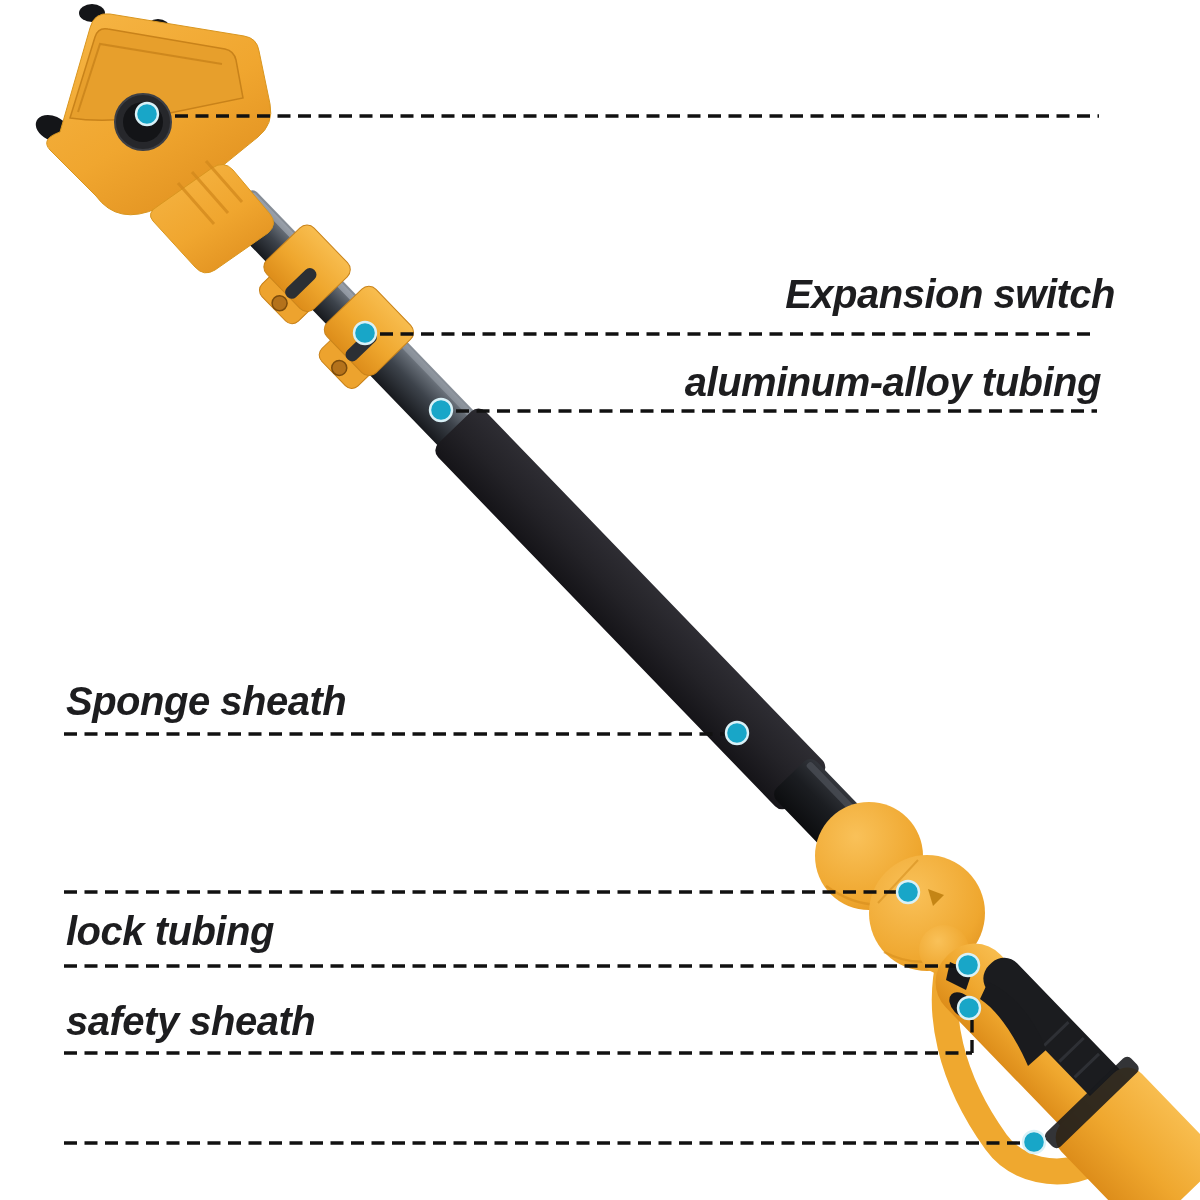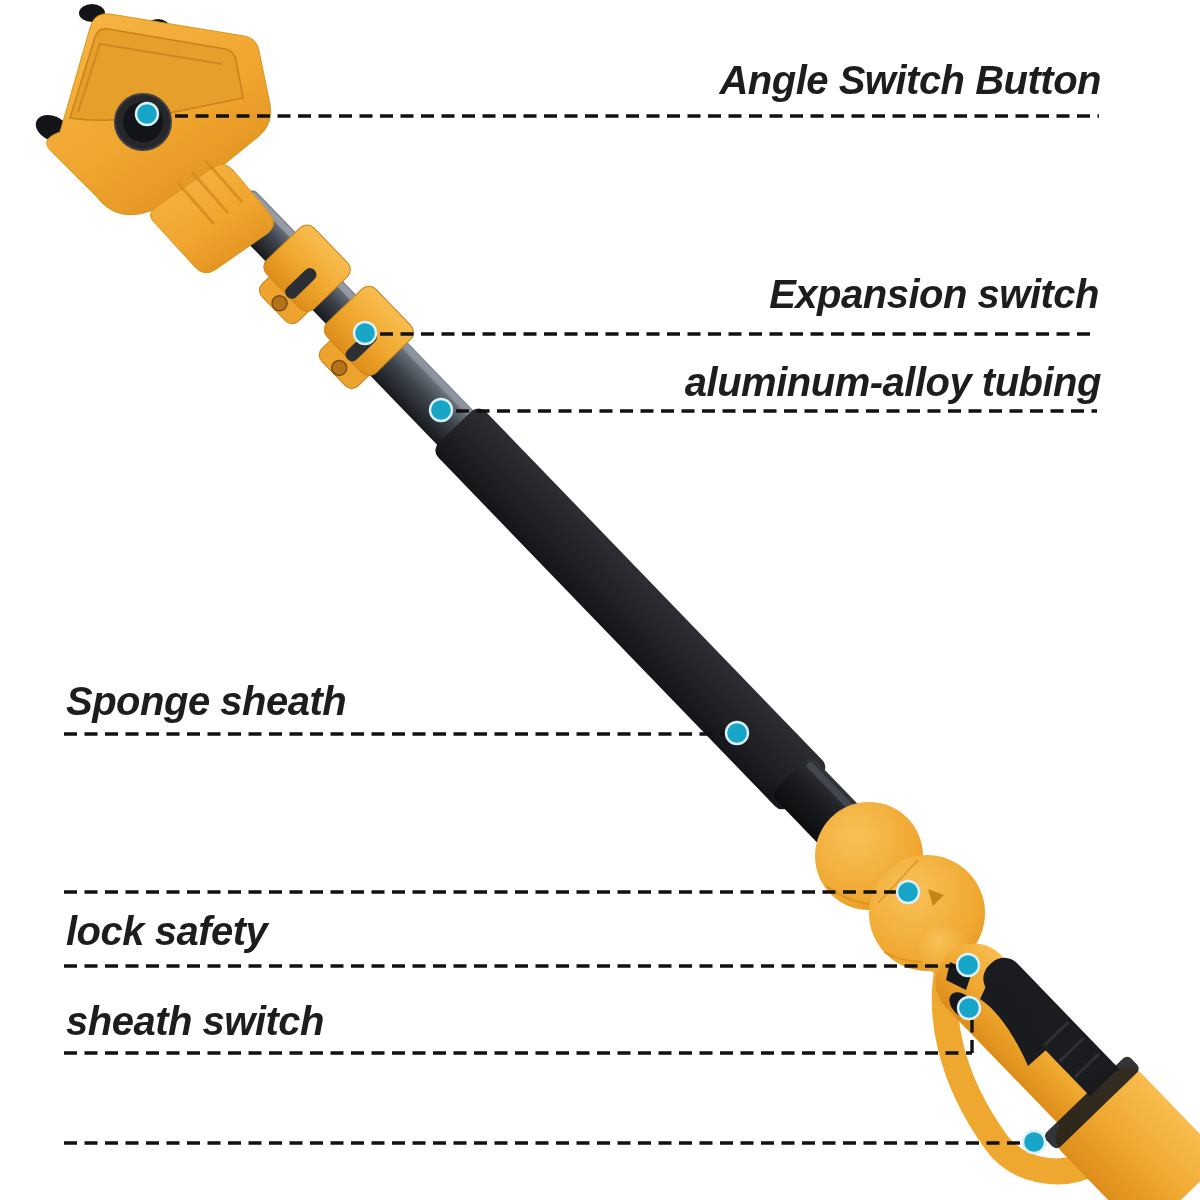--- a/index.html
+++ b/index.html
@@ -12,21 +12,21 @@
     position:absolute;
     font-weight:bold;font-style:italic;
     font-size:40px;line-height:44px;
     letter-spacing:-0.5px;
     color:#1d1d1f;white-space:nowrap;
   }
   .callout.right{text-align:right;}
   .callout.note{color:#e3191e;font-size:37px;letter-spacing:-1.5px;}
   
   #lbl-angle   {top:58px;  right:99px;}
-  #lbl-expand  {top:272px; right:101px;}
+  #lbl-expand  {top:272px; right:85px;}
   #lbl-tubing  {top:360px; right:99px;}
   #lbl-sponge  {top:679px; left:66px;}
   #lbl-note    {top:845px; left:62px;}
   #lbl-lock    {top:909px; left:66px;}
   #lbl-safety  {top:999px; left:66px;}
   #lbl-handle  {top:1087px;left:66px;}
 </style>
 </head>
 <body>
 
@@ -159,19 +159,18 @@
       <circle cx="365" cy="333" r="11"></circle>
       <circle cx="441" cy="410" r="11"></circle>
       <circle cx="737" cy="733" r="11"></circle>
       <circle cx="908" cy="892" r="11"></circle>
       <circle cx="968" cy="965" r="11"></circle>
       <circle cx="969" cy="1008" r="11"></circle>
       <circle cx="1034" cy="1142" r="11"></circle>
     </g>
   </svg>
 
-  <div id="lbl-angle" class="callout right">Angle Switch Button</div>
   <div id="lbl-expand" class="callout right">Expansion switch</div>
   <div id="lbl-tubing" class="callout right">aluminum-alloy tubing</div>
   <div id="lbl-sponge" class="callout">Sponge sheath</div>
-  <div id="lbl-lock" class="callout">lock safety</div>
-  <div id="lbl-safety" class="callout">sheath switch</div>
+  <div id="lbl-lock" class="callout">lock tubing</div>
+  <div id="lbl-safety" class="callout">safety sheath</div>
 </div>
 
 </body></html>

